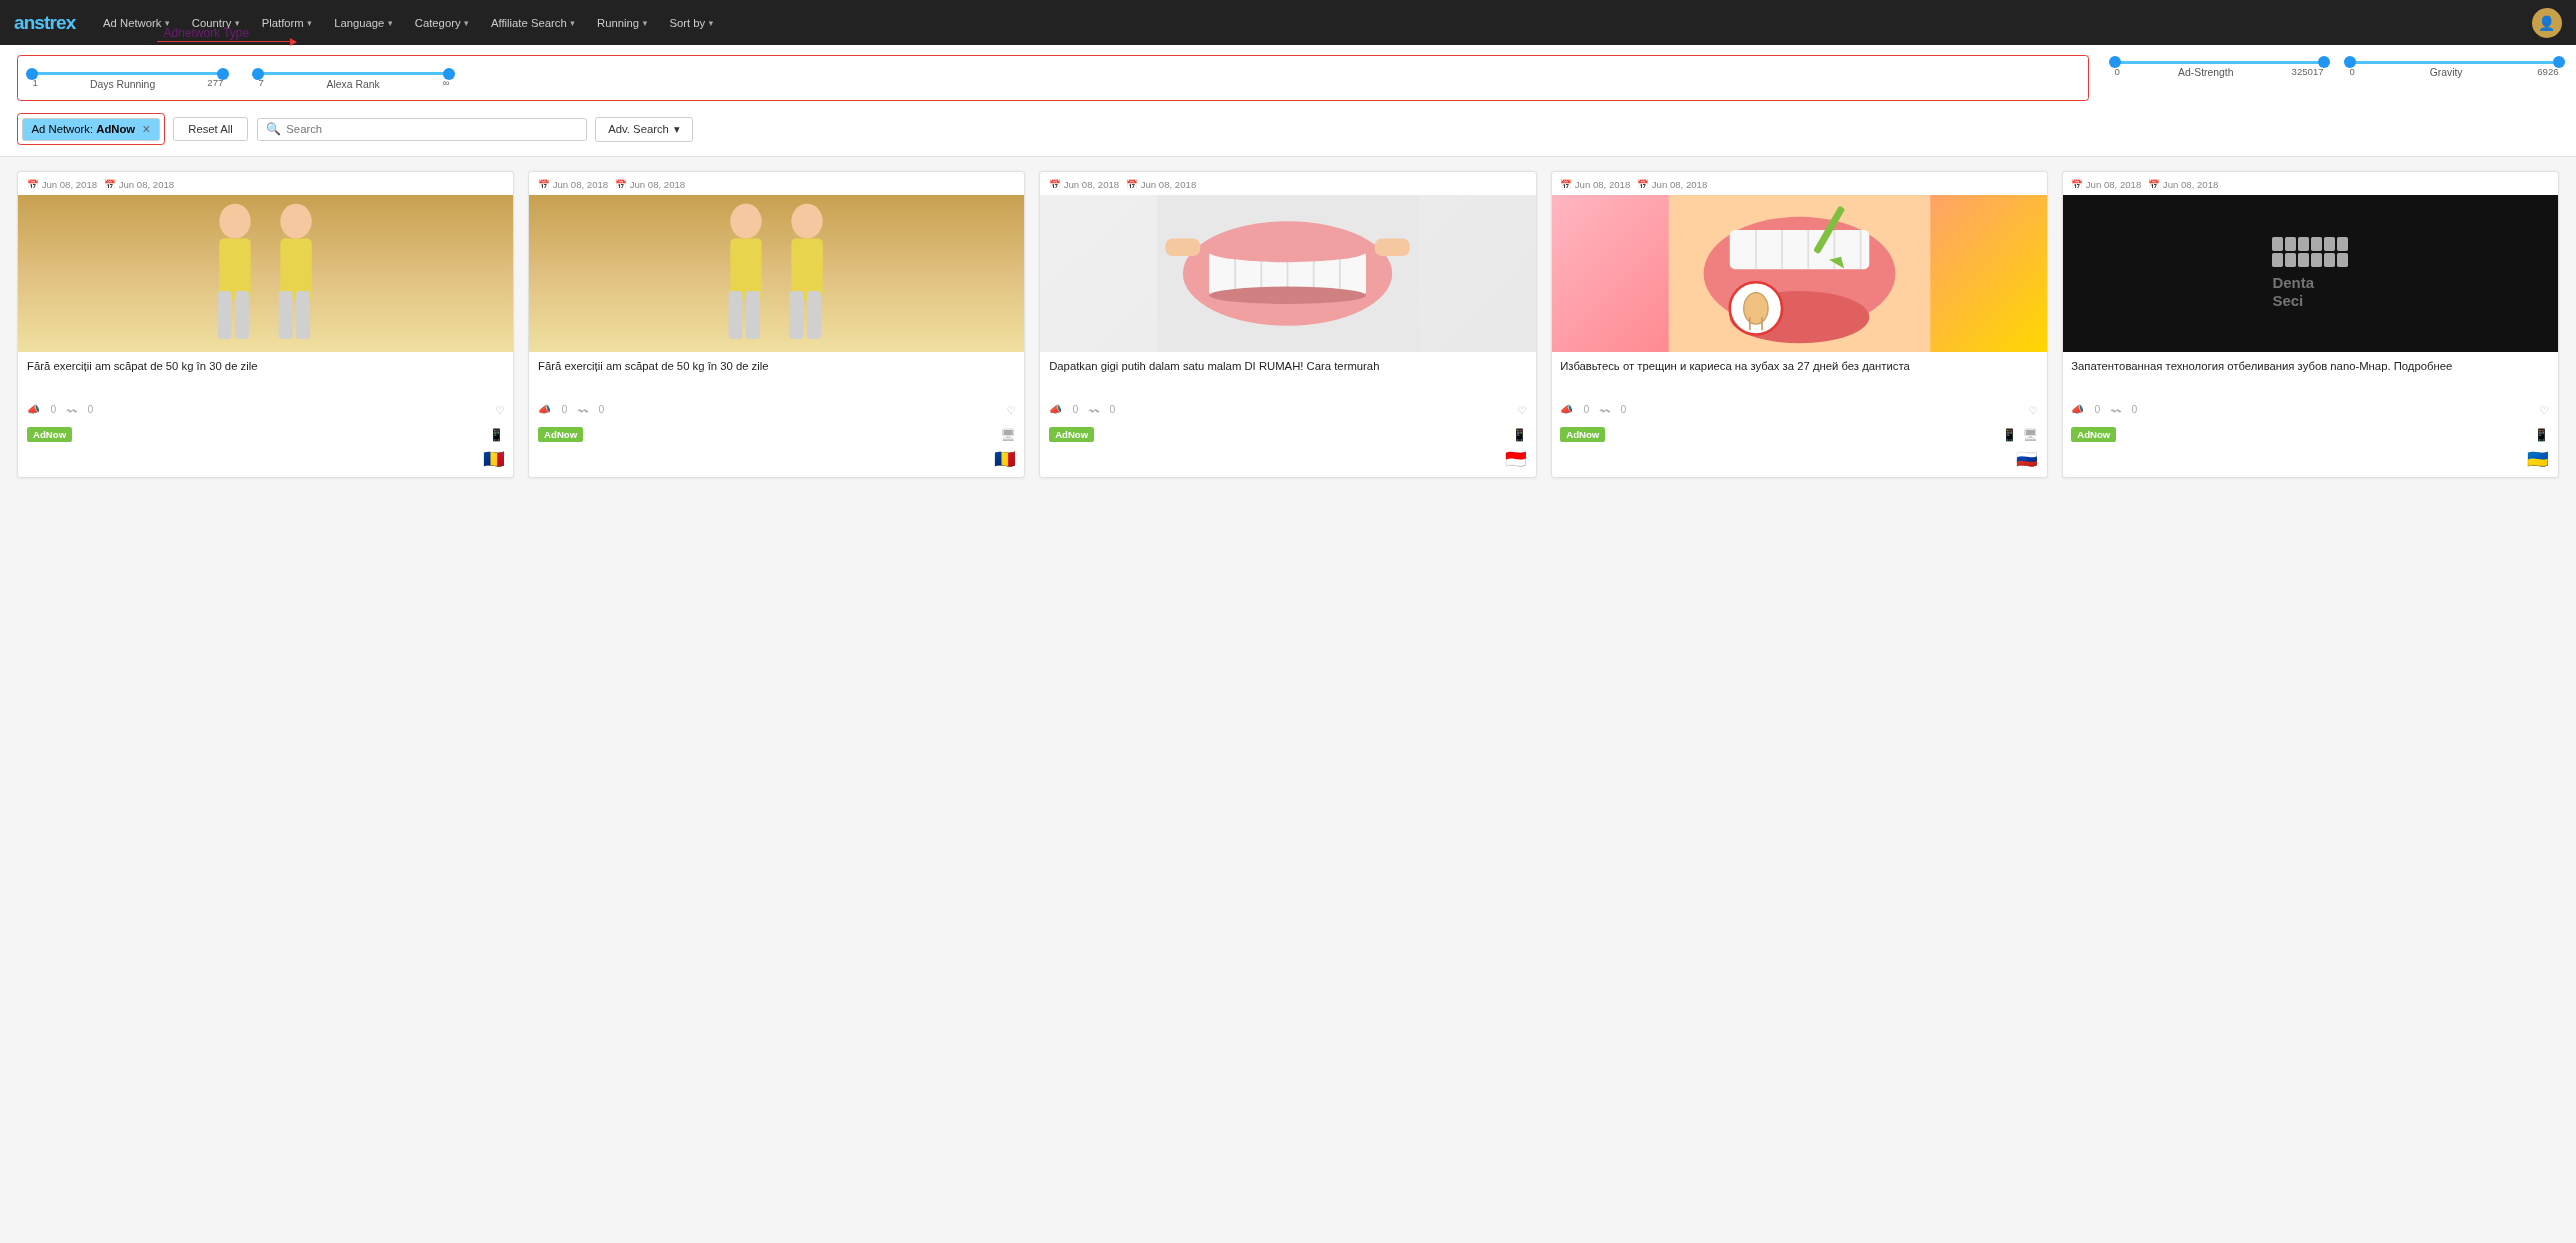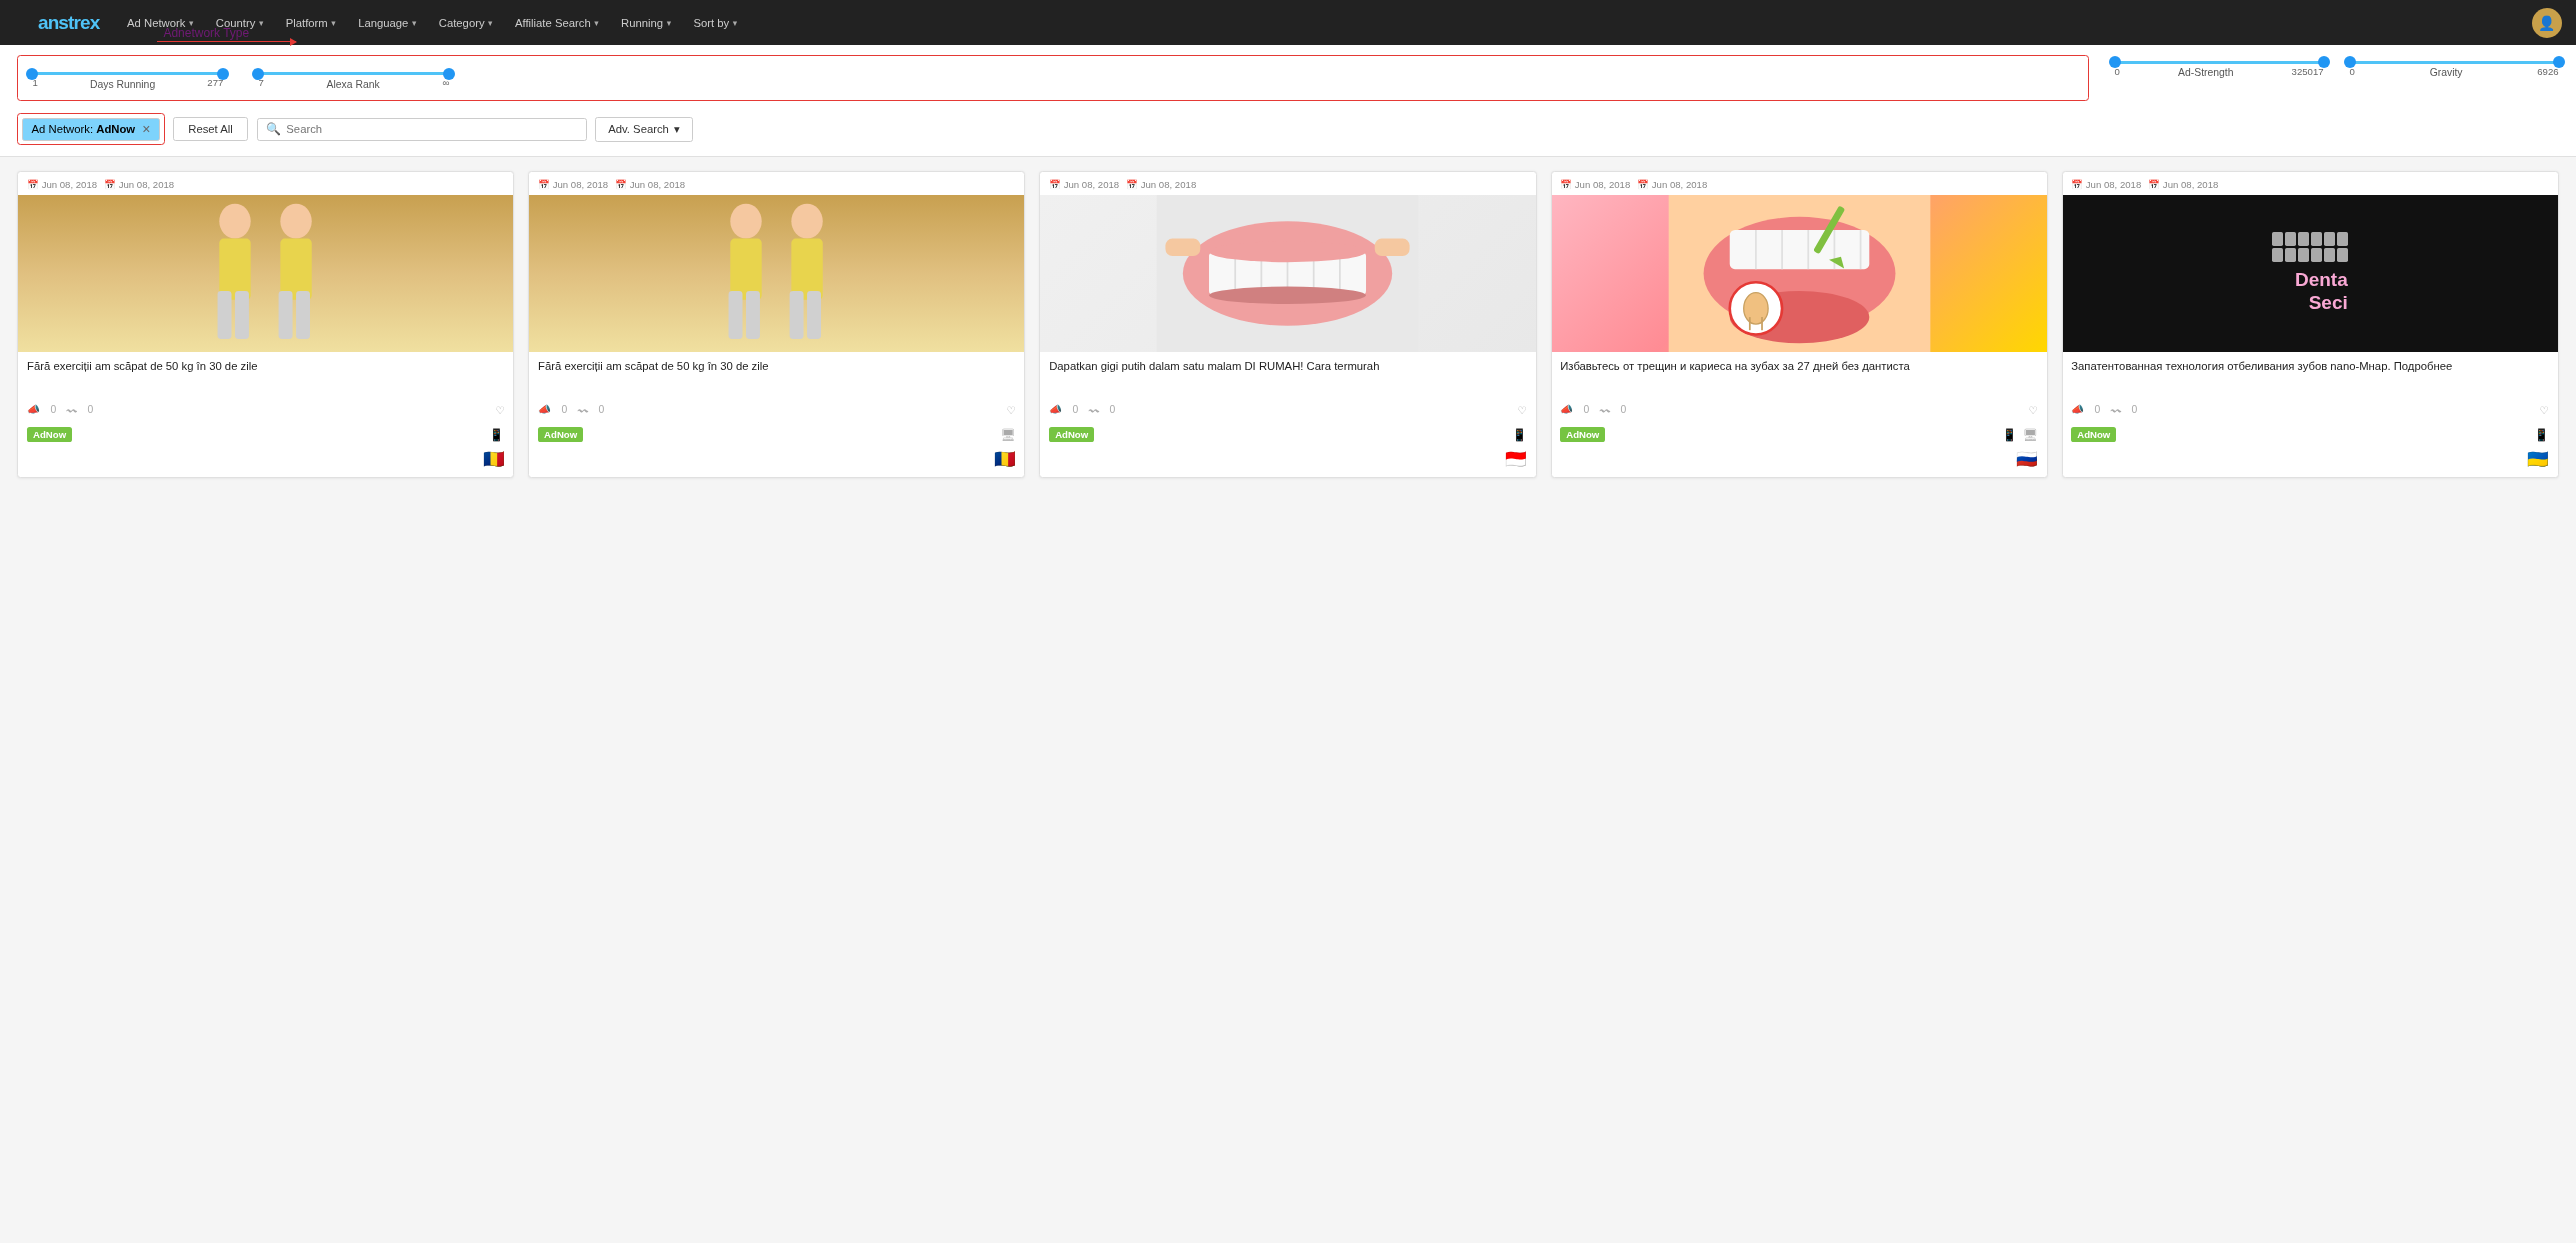--- a/index.html
+++ b/index.html
@@ -14,21 +14,21 @@
       height: 45px;
       color: #fff;
     }
     .navbar-brand {
       font-size: 19px;
       font-weight: bold;
       color: #fff;
       margin-right: 17.4px;
       letter-spacing: -0.9px;
     }
-    .navbar-brand span { color: #4fc3f7; margin-left: 24px; }
+    .navbar-brand span { color: #4fc3f7; }
     .nav-items {
       display: flex;
       align-items: center;
       gap: 1.7px;
       flex: 1;
     }
     .nav-item {
       color: #ccc;
       padding: 5.2px 10.4px;
       cursor: pointer;
@@ -193,24 +193,24 @@
       color: #fff;
       font-size: 43px;
     }
     .card-img-dark {
       background: #111;
       display: flex;
       align-items: center;
       justify-content: center;
     }
     .denta-text {
-      color: #f9a8d4;
-      font-size: 19px;
+      color: #737373;
+      font-size: 15px;
       font-weight: bold;
-      text-align: right;
+      text-align: left;
       line-height: 1.2;
     }
     .card-title {
       padding: 7px 8.7px 3.5px;
       font-size: 11.3px;
       color: #222;
       font-weight: 500;
       line-height: 1.4;
       min-height: 45px;
     }

